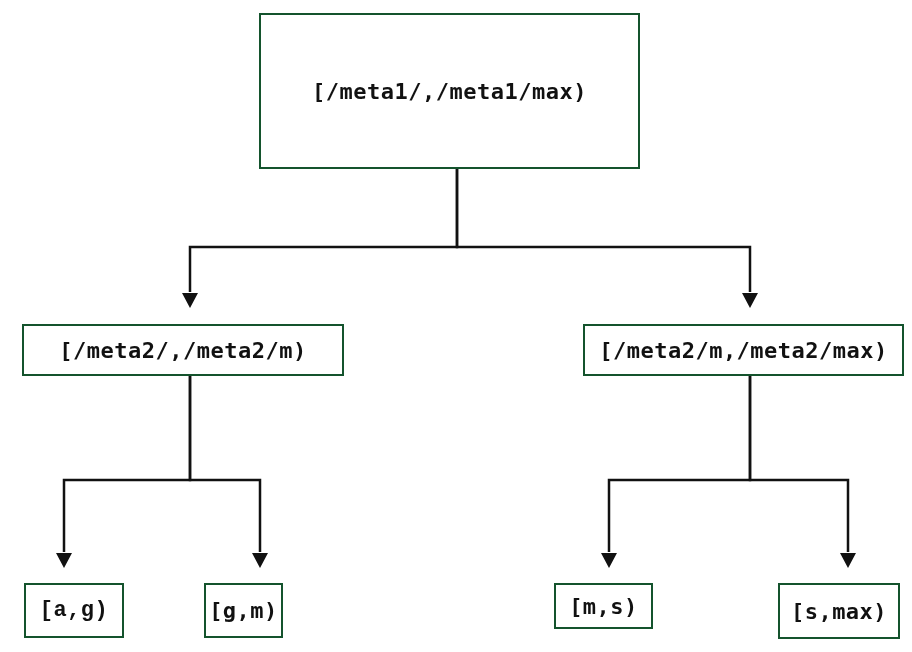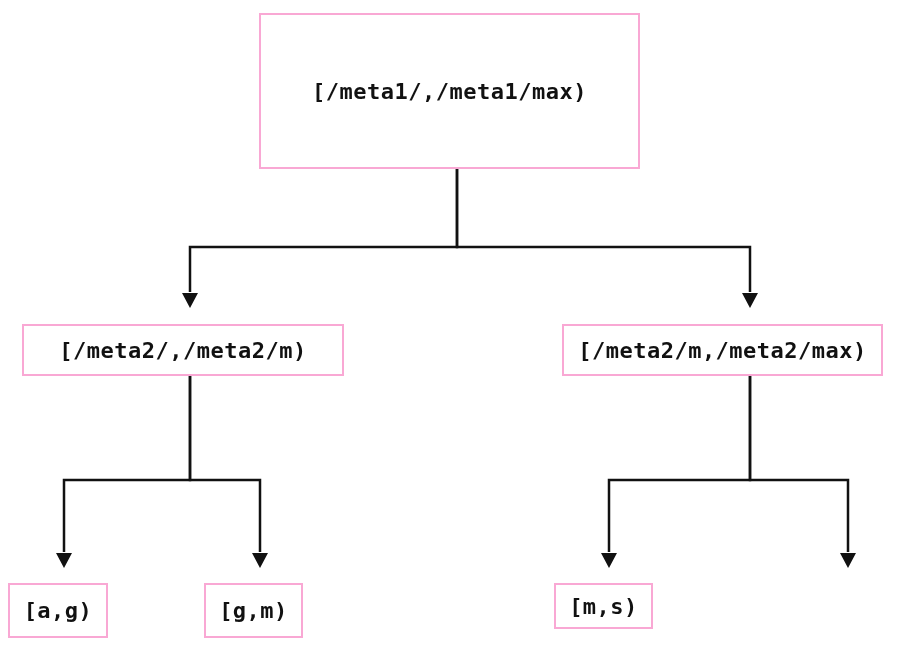--- a/index.html
+++ b/index.html
@@ -18,36 +18,36 @@
   .edges-layer {
     position: absolute;
     left: 0;
     top: 0;
     width: 912px;
     height: 652px;
   }
   .node {
     position: absolute;
     box-sizing: border-box;
-    border: 2px solid #f9a8d4;
+    border: 2px solid #14532d;
     background: #ffffff;
     color: #111111;
     display: flex;
     align-items: center;
     justify-content: center;
     font-weight: bold;
     font-size: 22px;
     letter-spacing: 0.5px;
     white-space: nowrap;
   }
   .node-root       { left: 259px; top: 13px;  width: 381px; height: 156px; }
   .node-left-child { left: 22px;  top: 324px; width: 322px; height: 52px; text-align: center;  }
-  .node-right-child{ left: 562px; top: 324px; width: 321px; height: 52px; text-align: center;  }
-  .node-leaf-ag    { left: 8px;   top: 583px; width: 100px; height: 55px;  }
-  .node-leaf-gm    { left: 204px; top: 583px; width: 99px;  height: 55px;  }
+  .node-right-child{ left: 583px; top: 324px; width: 321px; height: 52px; text-align: center;  }
+  .node-leaf-ag    { left: 24px;   top: 583px; width: 100px; height: 55px; font-family: Liberation Mono, monospace;  }
+  .node-leaf-gm    { left: 204px; top: 583px; width: 79px;  height: 55px;  }
   .node-leaf-ms    { left: 554px; top: 583px; width: 99px;  height: 46px;  }
   .node-leaf-smax  { left: 778px; top: 583px; width: 122px; height: 56px;  }
   .edge-path {
     fill: none;
     stroke: #111111;
     stroke-width: 2.5;
   }
   .arrowhead {
     fill: #111111;
     stroke: none;
@@ -108,14 +108,17 @@
   </div>
 
   <div class="node node-leaf-gm">
     <span>[g,m)</span>
   </div>
 
   <div class="node node-leaf-ms">
     <span>[m,s)</span>
   </div>
 
+  <div class="node node-leaf-smax">
+    <span>[s,max)</span>
+  </div>
 
 </div>
 
 </body></html>

